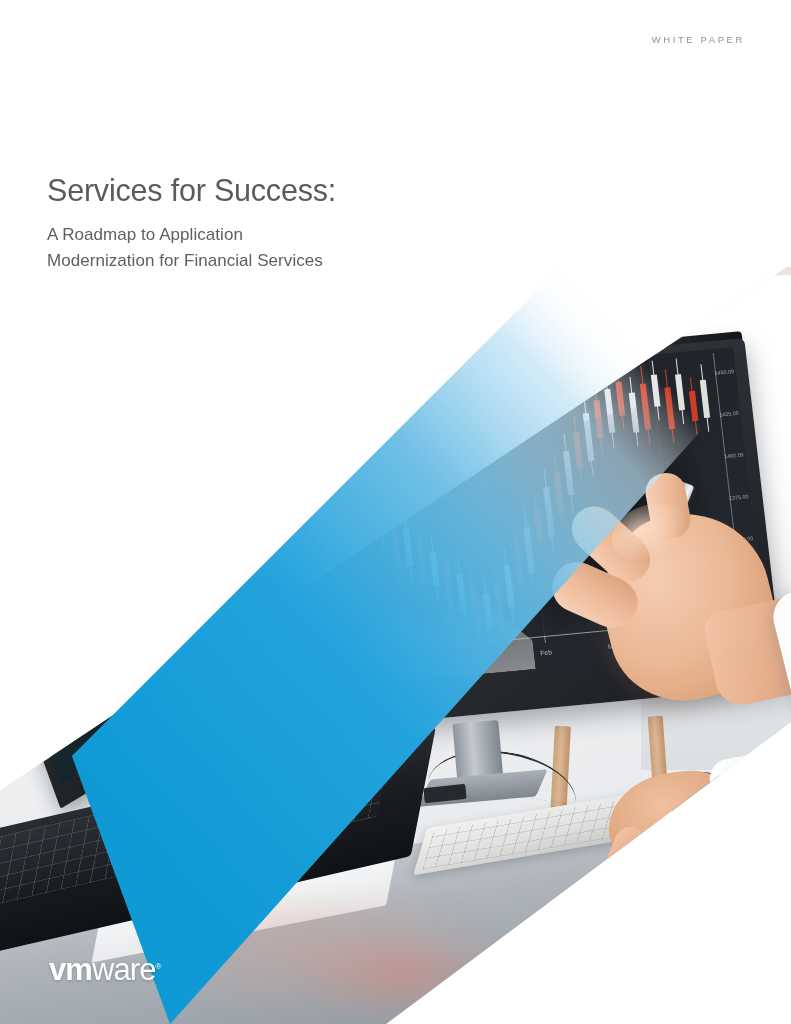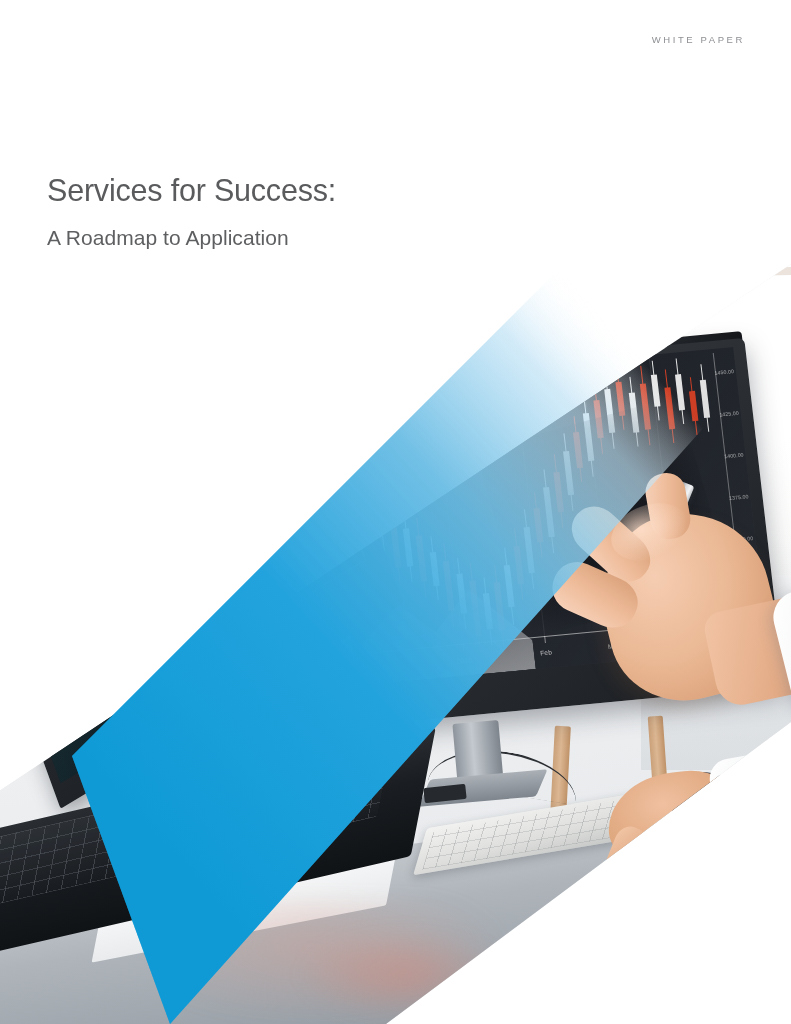--- a/index.html
+++ b/index.html
@@ -46,21 +46,21 @@
   }
   #doc-title {
     font-size: 30.5px;
     font-weight: 300;
     color: #5a5b5d;
     letter-spacing: -0.2px;
     line-height: 1.22;
     margin: 0 0 13px 0;
   }
   .subtitle-line {
-    font-size: 21px;
+    font-size: 17px;
     font-weight: 400;
     color: #5e5f61;
     line-height: 1.52;
     letter-spacing: 0.05px;
     margin: 0;
   }
 
   
   
   #photo-wrap {
@@ -799,16 +799,20 @@
         </linearGradient>
       </defs>
       <polygon points="643,185 791,330 170,1024 72,756" fill="url(#wedgeGrad)" style="mix-blend-mode:multiply"></polygon>
       <polygon points="643,185 791,330 170,1024 72,756" fill="url(#wedgeGrad)" opacity="0.55"></polygon>
     </svg>
   </div>
 
   <div id="title-block">
     <h1 id="doc-title">Services for Success:</h1>
     <p class="subtitle-line">A Roadmap to Application</p>
+    <p class="subtitle-line">Modernization for Financial Services</p>
   </div>
 
+  <div id="logo">
+    <span class="vm">vm</span><span class="ware">ware</span><span class="reg">®</span>
+  </div>
 
 </div>
 
 </body></html>

